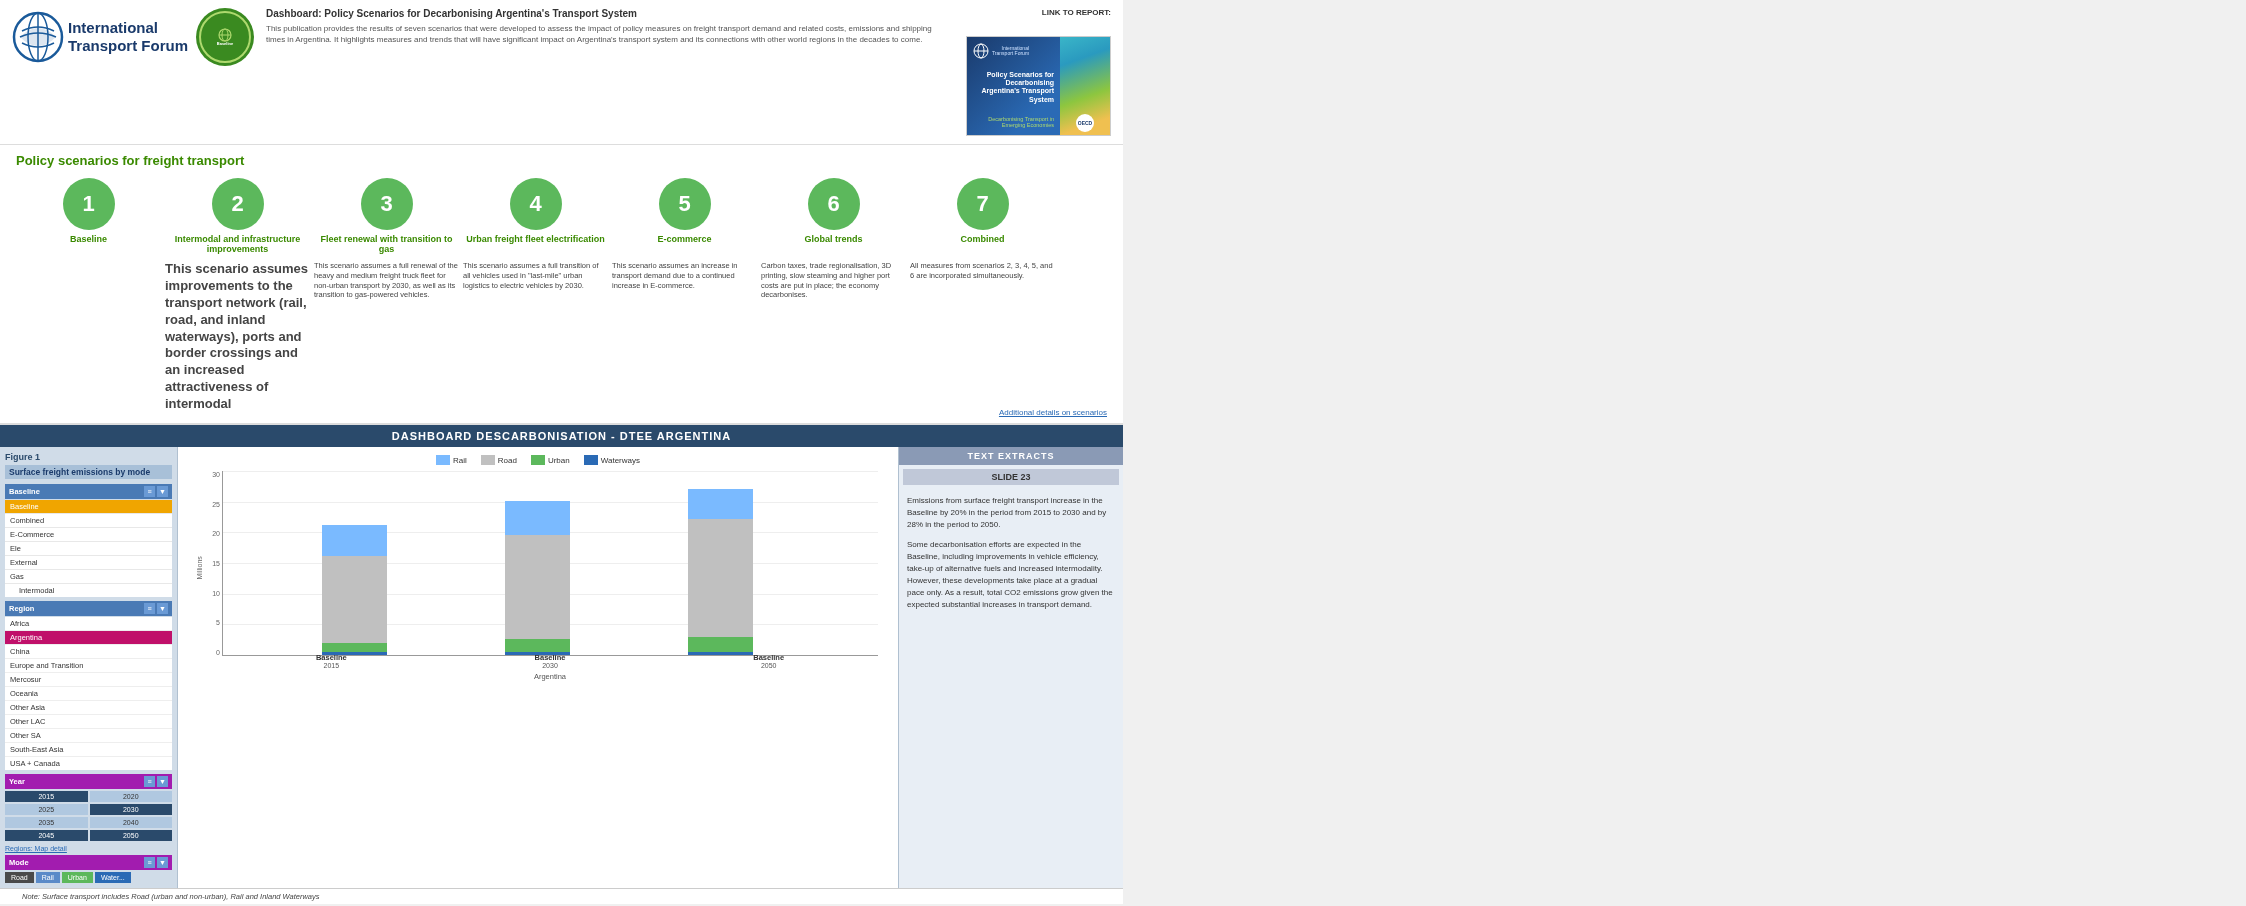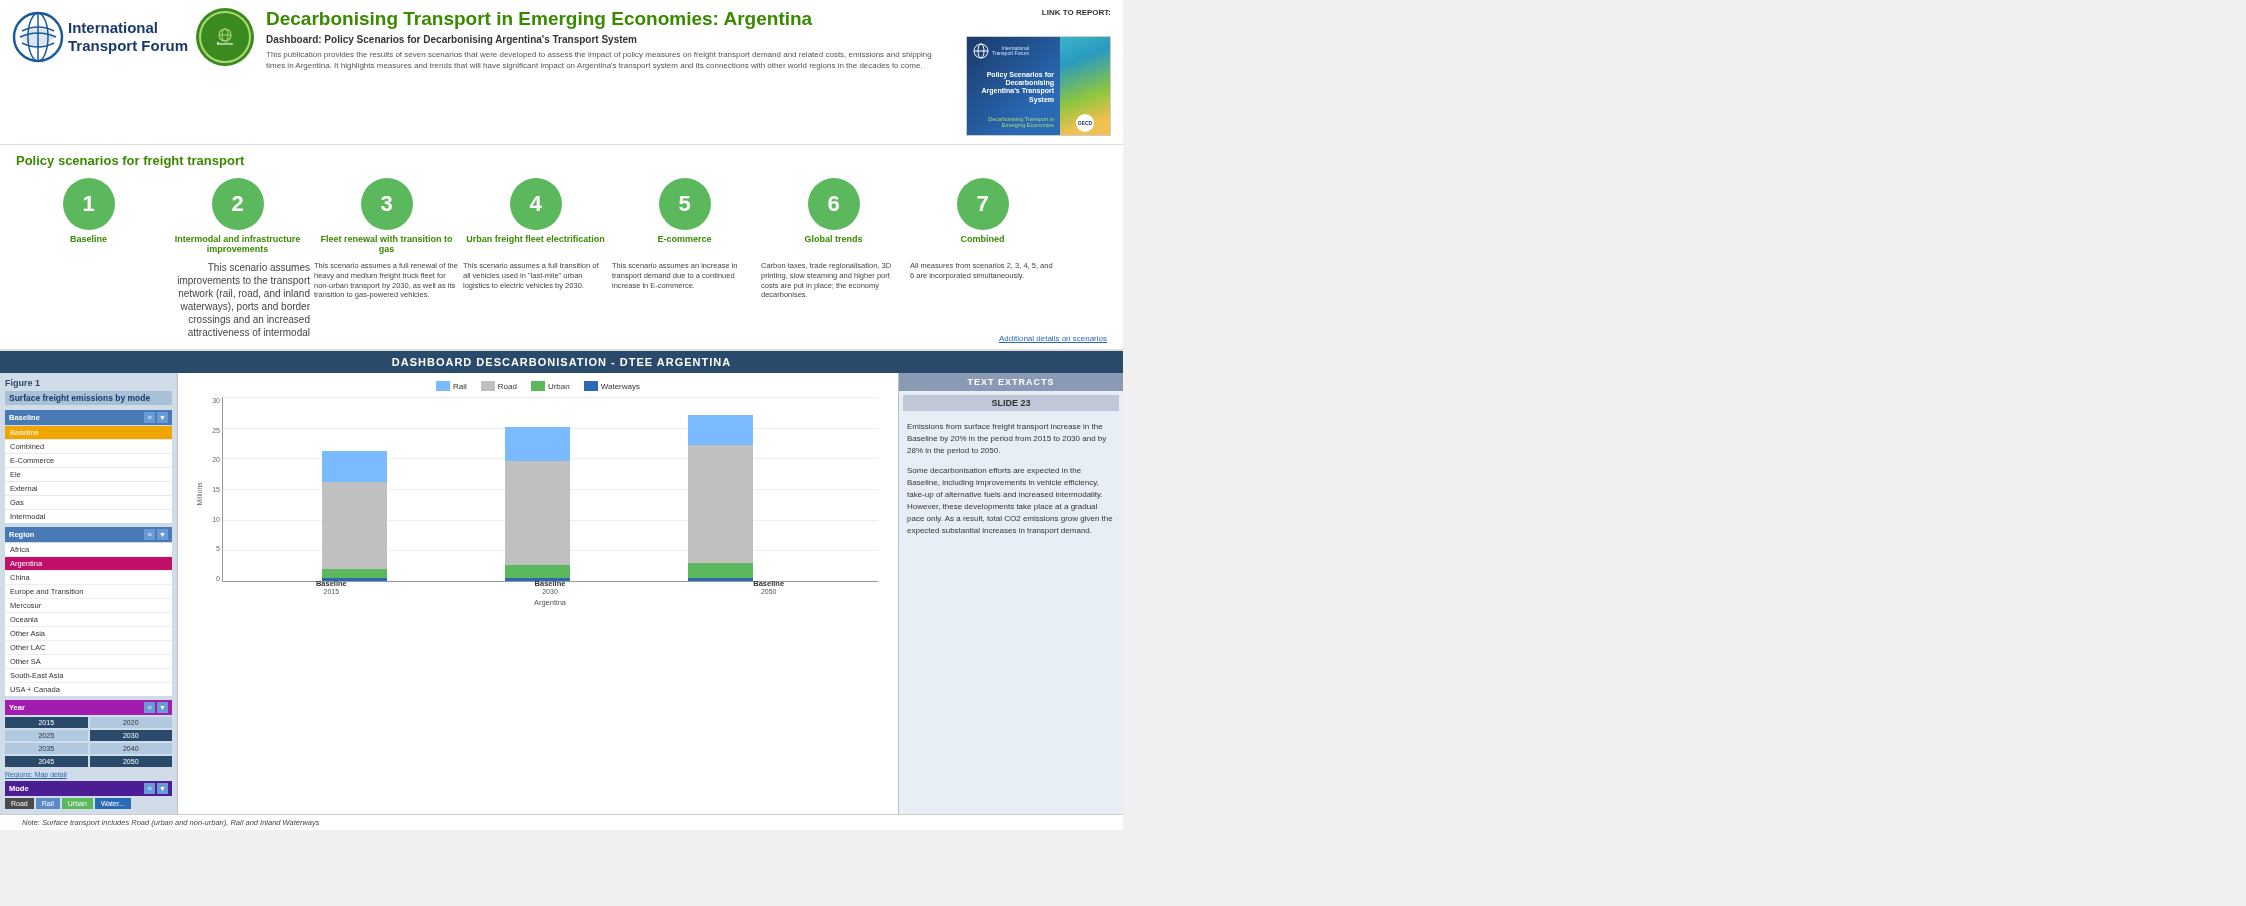--- a/index.html
+++ b/index.html
@@ -31,21 +31,20 @@
           <circle cx="10" cy="7" r="6" fill="none" stroke="#aed96e" stroke-width="1.2"></circle>
           <ellipse cx="10" cy="7" rx="3" ry="6" fill="none" stroke="#aed96e" stroke-width="1"></ellipse>
           <line x1="4" y1="7" x2="16" y2="7" stroke="#aed96e" stroke-width="1"></line>
         </svg>
         <div style="color:white; font-size:4px; text-align:center; font-weight:bold; line-height:1.2;">Baseline</div>
       </div>
     </div>
   </div>
 
   <div style="flex:1; padding:0 12px;">
-    <div style="color:#3a8a00; font-size:19px; font-weight:bold; margin-bottom:4px;">Decarbonising Transport in Emerging Economies: Argentina</div>
     <div style="font-weight:bold; font-size:10px; color:#333; margin-bottom:4px;">Dashboard: Policy Scenarios for Decarbonising Argentina's Transport System</div>
     <div style="font-size:8px; color:#555; line-height:1.4; max-width:680px;">This publication provides the results of seven scenarios that were developed to assess the impact of policy measures on freight transport demand and related costs, emissions and shipping times in Argentina. It highlights measures and trends that will have significant impact on Argentina's transport system and its connections with other world regions in the decades to come.</div>
   </div>
 
   <div style="min-width:160px; text-align:right;">
     <div style="font-size:8px; color:#333; font-weight:bold; margin-bottom:19px;">LINK TO REPORT:</div>
     <div style="width:145px; height:100px; background:linear-gradient(135deg, #1a3a6b 0%, #2a6ab5 60%); border:1px solid #ccc; display:flex; align-items:stretch; overflow:hidden; cursor:pointer; margin-left:auto; position:relative;">
       <div style="flex:1; padding:6px; display:flex; flex-direction:column; align-items:flex-start; justify-content:space-between; position:relative; z-index:1;">
         <div style="display:flex; align-items:center; gap:3px;">
           <svg width="16" height="16" viewBox="0 0 16 16">
@@ -78,21 +77,21 @@
         <span style="color:white; font-size:22px; font-weight:bold;">1</span>
       </div>
       <div style="font-size:9px; color:#3a8a00; font-weight:bold; margin-bottom:3px; min-height:24px;">Baseline</div>
     </div>
 
     <div style="flex:1; text-align:center; max-width:145px; cursor:pointer;">
       <div style="width:52px; height:52px; border-radius:50%; background:#5cb85c; display:flex; align-items:center; justify-content:center; margin:0 auto 4px;">
         <span style="color:white; font-size:22px; font-weight:bold;">2</span>
       </div>
       <div style="font-size:9px; color:#3a8a00; font-weight:bold; margin-bottom:3px; min-height:24px;">Intermodal and infrastructure improvements</div>
-      <div style="font-size:10px; color:#444; text-align:right; line-height:1.3;">This scenario assumes improvements to the transport network (rail, road, and inland waterways), ports and border crossings and an increased attractiveness of intermodal</div>
+      <div style="font-size:13px; color:#444; text-align:left; line-height:1.3;font-weight:bold;">This scenario assumes improvements to the transport network (rail, road, and inland waterways), ports and border crossings and an increased attractiveness of intermodal</div>
     </div>
 
     <div style="flex:1; text-align:center; max-width:145px; cursor:pointer;">
       <div style="width:52px; height:52px; border-radius:50%; background:#5cb85c; display:flex; align-items:center; justify-content:center; margin:0 auto 4px;">
         <span style="color:white; font-size:22px; font-weight:bold;">3</span>
       </div>
       <div style="font-size:9px; color:#3a8a00; font-weight:bold; margin-bottom:3px; min-height:24px;">Fleet renewal with transition to gas</div>
       <div style="font-size:7.5px; color:#444; text-align:left; line-height:1.3;">This scenario assumes a full renewal of the heavy and medium freight truck fleet for non-urban transport by 2030, as well as its transition to gas-powered vehicles.</div>
     </div>
 
@@ -150,21 +149,21 @@
           <button style="width:11px; height:11px; background:#6a9ad5; border:none; cursor:pointer; color:white; font-size:7px; display:flex; align-items:center; justify-content:center;">▼</button>
         </div>
       </div>
       <div style="background:white;">
         <div style="padding:2px 5px; font-size:7.5px; cursor:pointer; background:#f0a500; color:white; border-bottom:1px solid #e8e8e8;">Baseline</div>
         <div style="padding:2px 5px; font-size:7.5px; cursor:pointer; border-bottom:1px solid #e8e8e8; color:#333;">Combined</div>
         <div style="padding:2px 5px; font-size:7.5px; cursor:pointer; border-bottom:1px solid #e8e8e8; color:#333;">E-Commerce</div>
         <div style="padding:2px 5px; font-size:7.5px; cursor:pointer; border-bottom:1px solid #e8e8e8; color:#333;">Ele</div>
         <div style="padding:2px 5px; font-size:7.5px; cursor:pointer; border-bottom:1px solid #e8e8e8; color:#333;">External</div>
         <div style="padding:2px 5px; font-size:7.5px; cursor:pointer; border-bottom:1px solid #e8e8e8; color:#333;">Gas</div>
-        <div style="padding:2px 5px; font-size:7.5px; cursor:pointer; color:#333;">Intermodal</div>
+        <div style="padding:2px 14px; font-size:7.5px; cursor:pointer; color:#333;">Intermodal</div>
       </div>
     </div>
 
     <div style="margin-bottom:4px;">
       <div style="display:flex; align-items:center; justify-content:space-between; background:#4a7ab5; color:white; padding:2px 4px; font-size:7.5px; font-weight:bold; margin-bottom:1px;">
         <span>Region</span>
         <div style="display:flex; gap:2px;">
           <button style="width:11px; height:11px; background:#6a9ad5; border:none; cursor:pointer; color:white; font-size:7px;">≡</button>
           <button style="width:11px; height:11px; background:#6a9ad5; border:none; cursor:pointer; color:white; font-size:7px;">▼</button>
         </div>
@@ -200,21 +199,21 @@
         <button style="padding:2px 4px; font-size:7px; background:#b0c8e0; color:#333; border:none; cursor:pointer;">2035</button>
         <button style="padding:2px 4px; font-size:7px; background:#b0c8e0; color:#333; border:none; cursor:pointer;">2040</button>
         <button style="padding:2px 4px; font-size:7px; background:#2a4a6b; color:white; border:none; cursor:pointer;">2045</button>
         <button style="padding:2px 4px; font-size:7px; background:#2a4a6b; color:white; border:none; cursor:pointer;">2050</button>
       </div>
     </div>
 
     <div style="font-size:7px; color:#2a6ab5; text-decoration:underline; cursor:pointer; margin:2px 0;">Regions: Map detail</div>
 
     <div style="margin-top:3px;">
-      <div style="display:flex; align-items:center; justify-content:space-between; background:#4c1d95; color:white; padding:2px 4px; font-size:7.5px; font-weight:bold; margin-bottom:2px;">
+      <div style="display:flex; align-items:center; justify-content:space-between; background:#a21caf; color:white; padding:2px 4px; font-size:7.5px; font-weight:bold; margin-bottom:2px;">
         <span>Mode</span>
         <div style="display:flex; gap:2px;">
           <button style="width:11px; height:11px; background:#6a9ad5; border:none; cursor:pointer; color:white; font-size:7px;">≡</button>
           <button style="width:11px; height:11px; background:#6a9ad5; border:none; cursor:pointer; color:white; font-size:7px;">▼</button>
         </div>
       </div>
       <div style="display:flex; gap:2px; flex-wrap:wrap;">
         <button style="padding:2px 6px; font-size:7px; color:white; background:#4a4a4a; border:none; cursor:pointer;">Road</button>
         <button style="padding:2px 6px; font-size:7px; color:white; background:#5a8ac8; border:none; cursor:pointer;">Rail</button>
         <button style="padding:2px 6px; font-size:7px; color:white; background:#5cb85c; border:none; cursor:pointer;">Urban</button>

